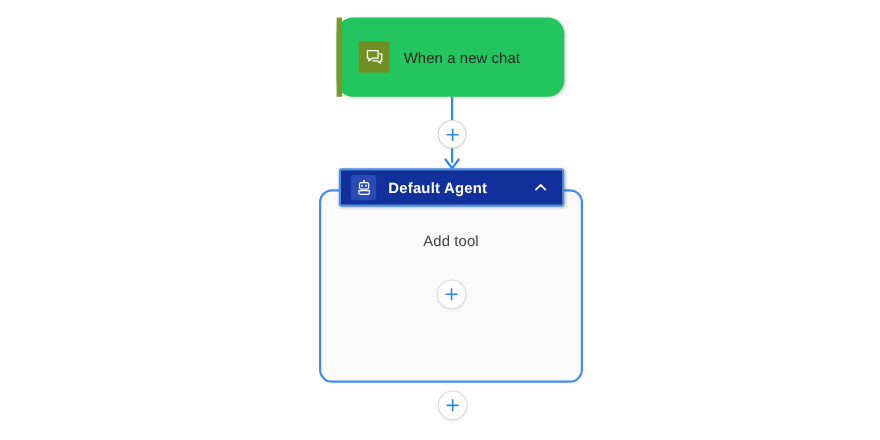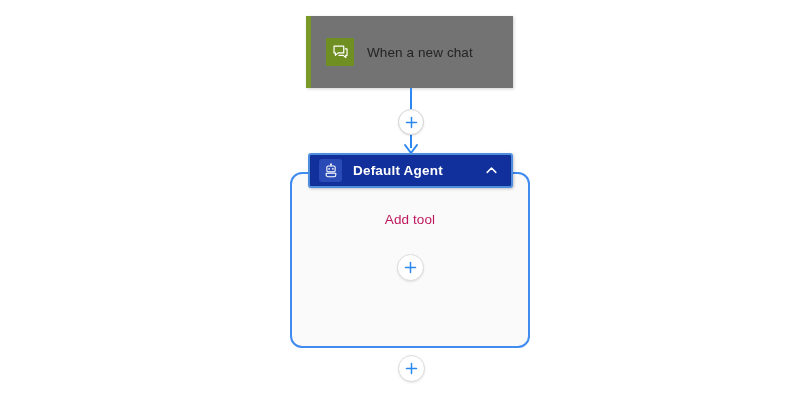--- a/index.html
+++ b/index.html
@@ -20,25 +20,26 @@
     background: #ffffff;
   }
 
   
   .trigger-node {
     position: absolute;
     left: 306px;
     top: 16px;
     width: 207px;
     height: 72px;
-    background: #737373;
+    background: #22c55e;
     box-shadow: 1px 1px 3px rgba(0,0,0,0.18);
     display: flex;
     align-items: center;
     box-sizing: border-box;
+    border-radius: 15px;
   }
   .trigger-accent {
     position: absolute;
     left: 0;
     top: 0;
     width: 5px;
     height: 100%;
     background: #7a9a28;
   }
   .trigger-icon {
@@ -104,21 +105,21 @@
     width: 100%;
     height: 100%;
     display: flex;
     flex-direction: column;
     align-items: center;
     box-sizing: border-box;
     padding-top: 38px;
   }
   .add-tool-label {
     font-size: 13.5px;
-    color: #be185d;
+    color: #404040;
     letter-spacing: 0.1px;
   }
   .add-tool-plus {
     margin-top: 27px;
     width: 25px;
     height: 25px;
     border-radius: 50%;
     background: #ffffff;
     border: 1px solid #dcdcdc;
     box-shadow: 0 1px 2px rgba(0,0,0,0.10);

